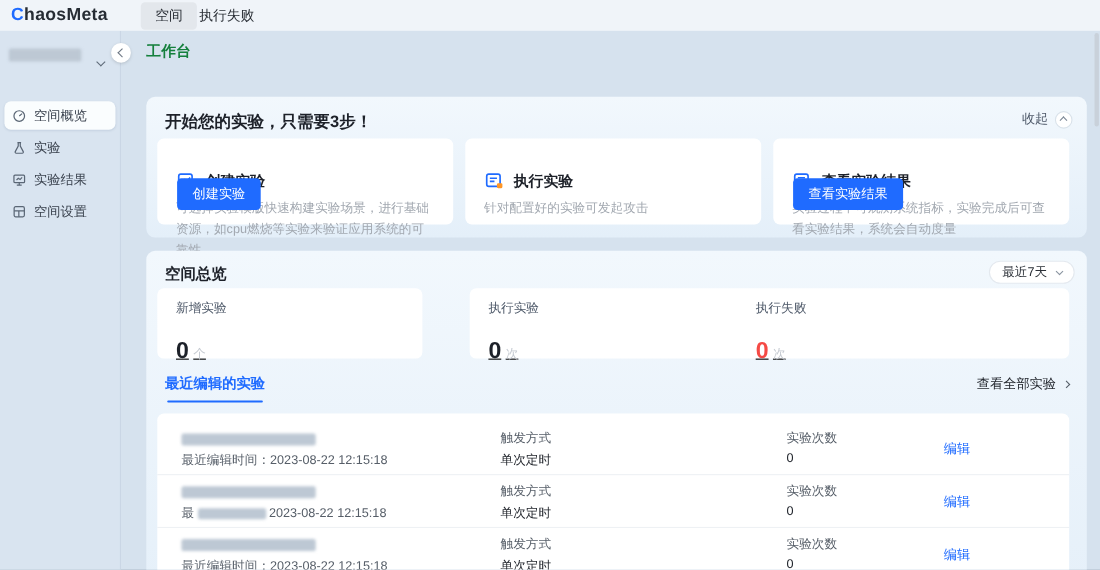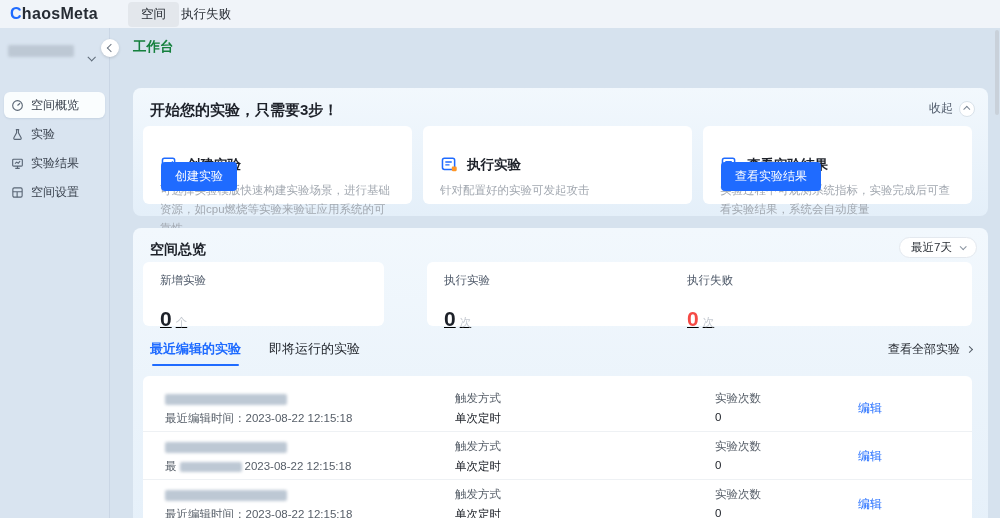--- a/index.html
+++ b/index.html
@@ -244,21 +244,20 @@
             <div class="stat-line">
               <span class="stat-value red">0</span><span class="stat-unit">次</span>
             </div>
           </div>
         </div>
       </div>
 
       <div class="tabs-row">
         <div class="tabs">
           <span class="tab active">最近编辑的实验</span>
-          <span class="tab">即将运行的实验</span>
         </div>
         <span class="view-all">
           <span>查看全部实验</span>
           <span class="chev right"></span>
         </span>
       </div>
 
       <div class="table-card">
 
         <div class="trow">

